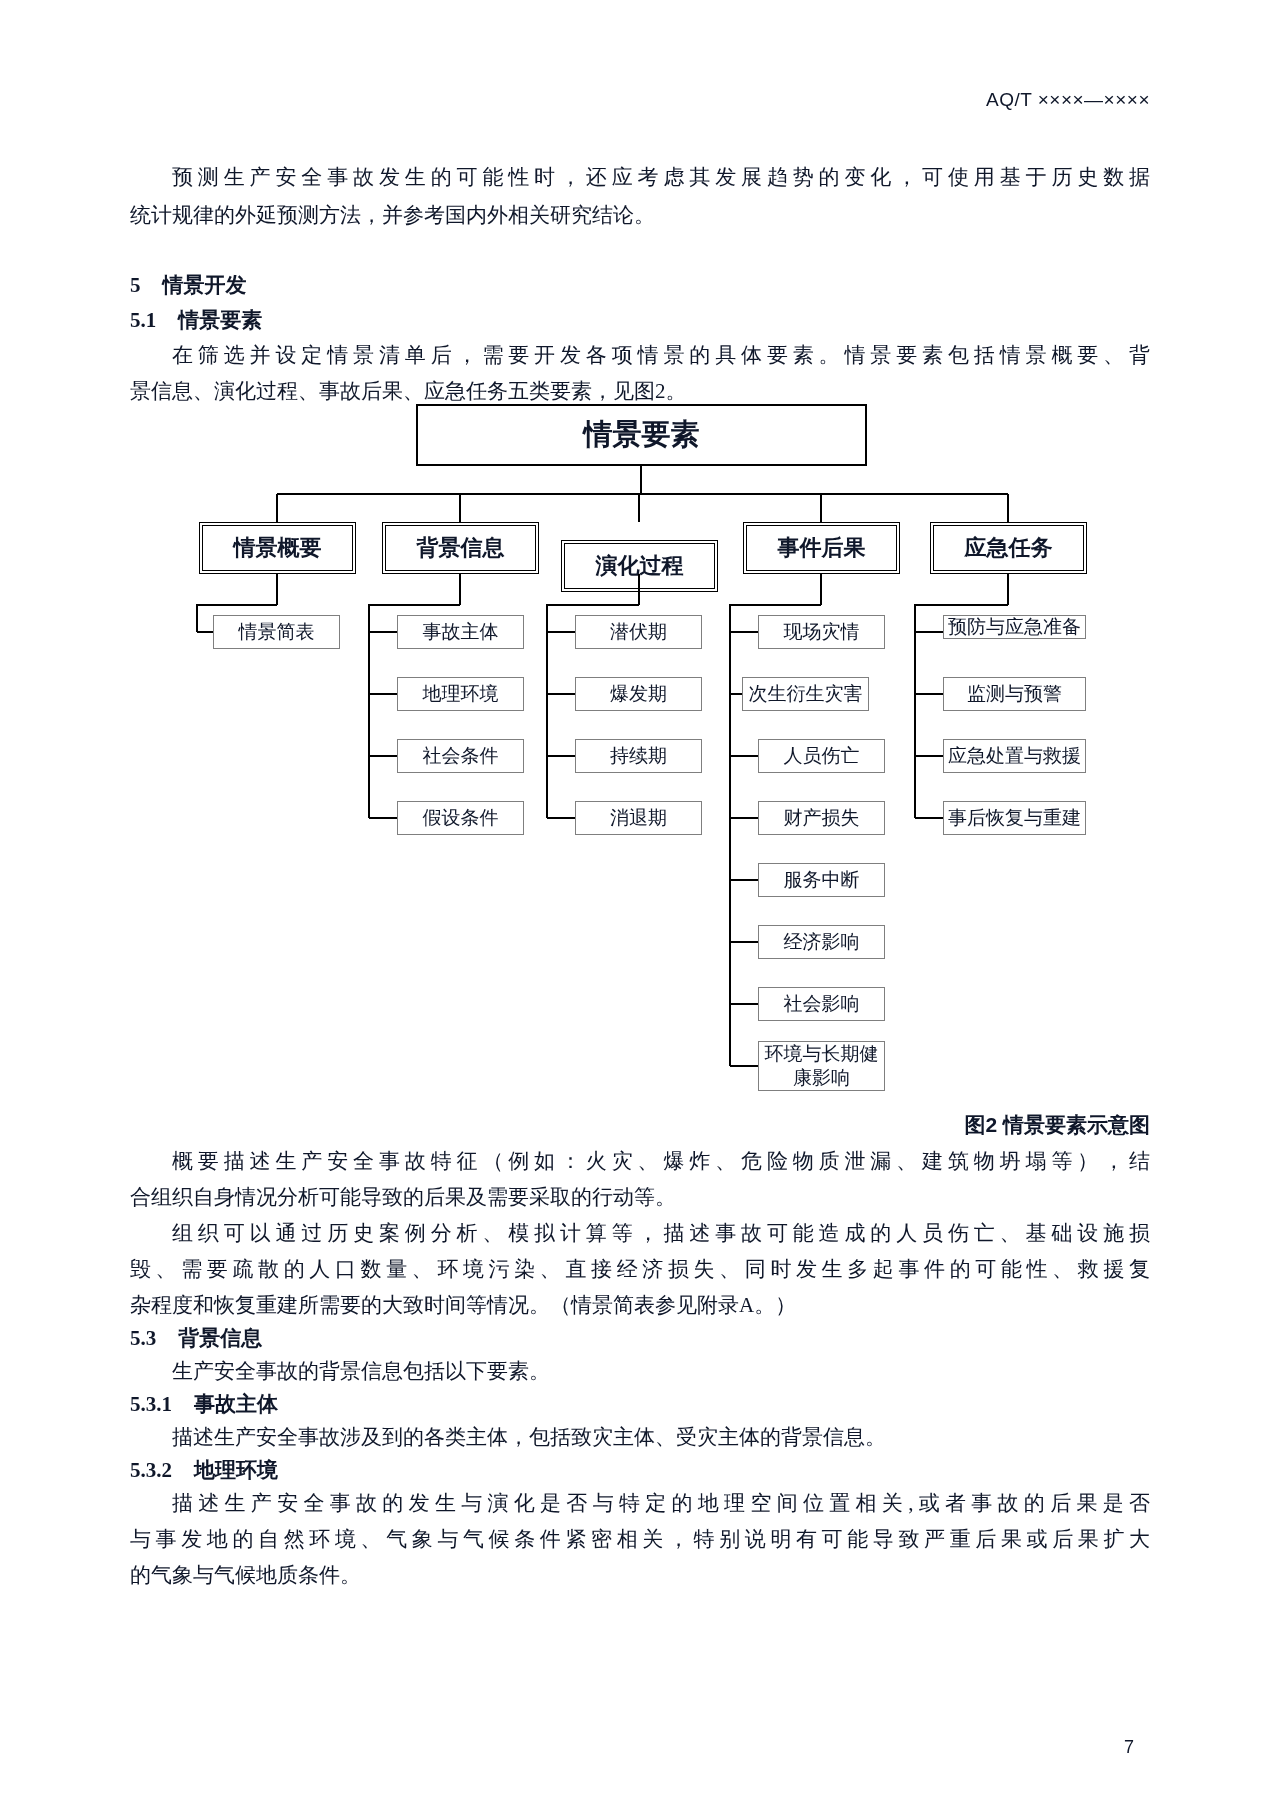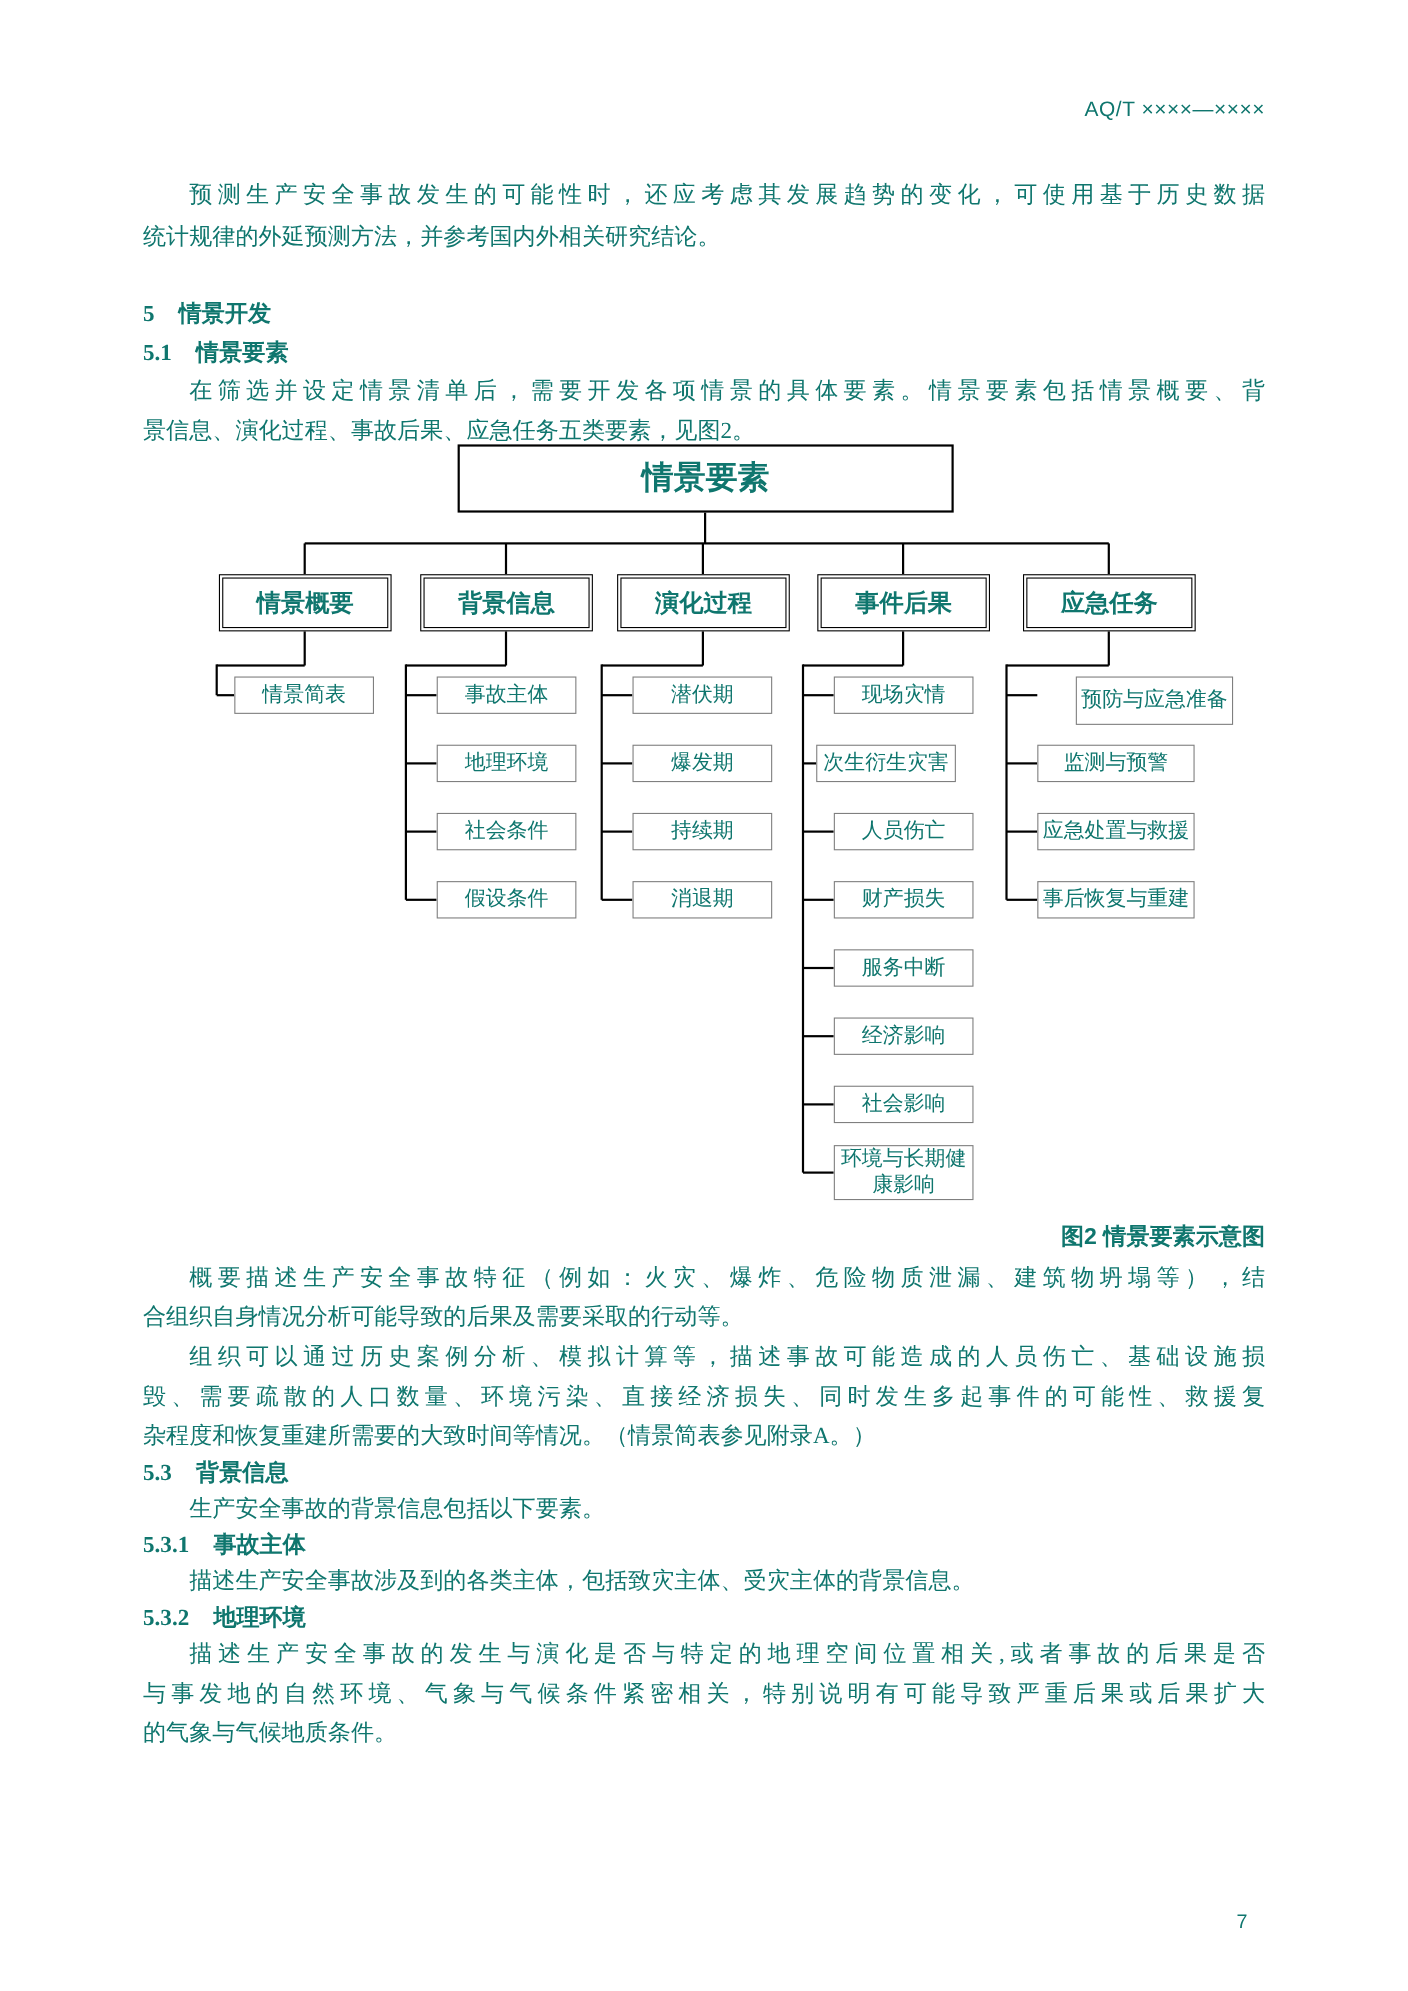--- a/index.html
+++ b/index.html
@@ -1,17 +1,17 @@
 <!DOCTYPE html>
 <html><head>
 <meta charset="utf-8">
 <style>
   html,body{margin:0;padding:0;background:#e8e8e8;}
   .page{position:relative;width:1280px;height:1810px;background:#ffffff;margin:0 auto;
-        font-family:"Liberation Serif","DejaVu Serif",serif;color:#0f766e;overflow:hidden;}
+        font-family:"Liberation Serif","DejaVu Serif",serif;color:#0f172a;overflow:hidden;}
   .content{position:absolute;left:130px;top:0;width:1020px;}
   .doc-code{margin-top:88px;text-align:right;font-family:"Liberation Sans","DejaVu Sans",sans-serif;
             font-size:19px;line-height:24px;letter-spacing:.5px;}
   .para{font-size:21px;}
   .ln{line-height:36px;}
   .intro .ln{line-height:38px;}
   .ind{text-indent:42px;}
   .fill{text-align:justify;text-align-last:justify;}
   .hd{font-family:Liberation Serif, serif;font-weight:bold;font-size:21px;
       line-height:26px;margin:0;}
@@ -78,21 +78,21 @@
         <div class="cline" style="left: 238px; top: 200px; width: 2px; height: 214px;"></div>
         <div class="cline" style="left: 239px; top: 227px; width: 28px; height: 2px;"></div>
         <div class="dbox leaf-box" style="left: 267px; top: 211px; width: 127px; height: 34px;">事故主体</div>
         <div class="cline" style="left: 239px; top: 289px; width: 28px; height: 2px;"></div>
         <div class="dbox leaf-box" style="left: 267px; top: 273px; width: 127px; height: 34px;">地理环境</div>
         <div class="cline" style="left: 239px; top: 351px; width: 28px; height: 2px;"></div>
         <div class="dbox leaf-box" style="left: 267px; top: 335px; width: 127px; height: 34px;">社会条件</div>
         <div class="cline" style="left: 239px; top: 413px; width: 28px; height: 2px;"></div>
         <div class="dbox leaf-box" style="left: 267px; top: 397px; width: 127px; height: 34px;">假设条件</div>
         <div class="cline" style="left: 508px; top: 90px; width: 2px; height: 28px;"></div>
-        <div class="dbox cat-box" style="left: 431px; top: 118px; width: 157px; height: 52px;">演化过程</div>
+        <div class="dbox cat-box" style="left: 431px; top: 136px; width: 157px; height: 52px;">演化过程</div>
         <div class="cline" style="left: 508px; top: 170px; width: 2px; height: 31px;"></div>
         <div class="cline" style="left: 417px; top: 200px; width: 92px; height: 2px;"></div>
         <div class="cline" style="left: 416px; top: 200px; width: 2px; height: 214px;"></div>
         <div class="cline" style="left: 417px; top: 227px; width: 28px; height: 2px;"></div>
         <div class="dbox leaf-box" style="left: 445px; top: 211px; width: 127px; height: 34px;">潜伏期</div>
         <div class="cline" style="left: 417px; top: 289px; width: 28px; height: 2px;"></div>
         <div class="dbox leaf-box" style="left: 445px; top: 273px; width: 127px; height: 34px;">爆发期</div>
         <div class="cline" style="left: 417px; top: 351px; width: 28px; height: 2px;"></div>
         <div class="dbox leaf-box" style="left: 445px; top: 335px; width: 127px; height: 34px;">持续期</div>
         <div class="cline" style="left: 417px; top: 413px; width: 28px; height: 2px;"></div>
@@ -117,21 +117,21 @@
         <div class="cline" style="left: 600px; top: 599px; width: 28px; height: 2px;"></div>
         <div class="dbox leaf-box" style="left: 628px; top: 583px; width: 127px; height: 34px;">社会影响</div>
         <div class="cline" style="left: 600px; top: 661px; width: 28px; height: 2px;"></div>
         <div class="dbox leaf-box" style="left: 628px; top: 637px; width: 127px; height: 50px;">环境与长期健康影响</div>
         <div class="cline" style="left: 877px; top: 90px; width: 2px; height: 28px;"></div>
         <div class="dbox cat-box" style="left: 800px; top: 118px; width: 157px; height: 52px;">应急任务</div>
         <div class="cline" style="left: 877px; top: 170px; width: 2px; height: 31px;"></div>
         <div class="cline" style="left: 785px; top: 200px; width: 93px; height: 2px;"></div>
         <div class="cline" style="left: 784px; top: 200px; width: 2px; height: 214px;"></div>
         <div class="cline" style="left: 785px; top: 227px; width: 28px; height: 2px;"></div>
-        <div class="dbox leaf-box" style="left: 813px; top: 211px; width: 143px; height: 44px; margin-left: 35px;">预防与应急准备</div>
+        <div class="dbox leaf-box" style="left: 813px; top: 211px; width: 143px; height: 24px;">预防与应急准备</div>
         <div class="cline" style="left: 785px; top: 289px; width: 28px; height: 2px;"></div>
         <div class="dbox leaf-box" style="left: 813px; top: 273px; width: 143px; height: 34px;">监测与预警</div>
         <div class="cline" style="left: 785px; top: 351px; width: 28px; height: 2px;"></div>
         <div class="dbox leaf-box" style="left: 813px; top: 335px; width: 143px; height: 34px;">应急处置与救援</div>
         <div class="cline" style="left: 785px; top: 413px; width: 28px; height: 2px;"></div>
         <div class="dbox leaf-box" style="left: 813px; top: 397px; width: 143px; height: 34px;">事后恢复与重建</div>
       </div>
 
     <div class="cap">图2 情景要素示意图</div>
 

